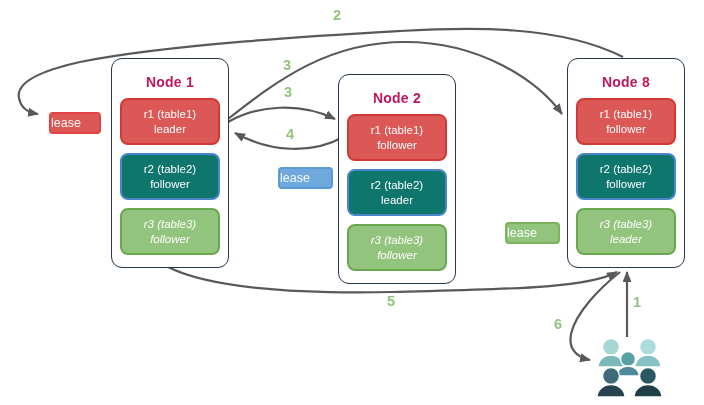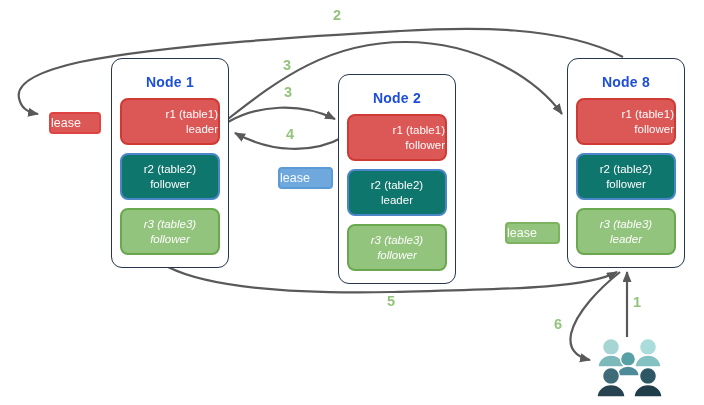--- a/index.html
+++ b/index.html
@@ -15,30 +15,30 @@
   .node {
     position:absolute; top:58px; width:118px; height:210px;
     background:#ffffff; border:1.6px solid #25364e; border-radius:11px;
     box-sizing:border-box;
   }
   .node1 { left:111px; }
   .node2 { left:338px;margin-top:16px; }
   .node3 { left:567px; }
   .node-title {
     text-align:center; margin-top:15px; font-size:14px; font-weight:bold;
-    color:#1d4ed8; letter-spacing:.2px;
+    color:#be185d; letter-spacing:.2px;
   }
   .replica {
     position:absolute; left:8px; width:100px; height:47px; border-radius:8px;
     box-sizing:border-box; color:#fdfdfd; font-size:11.5px; line-height:1.3;
     display:flex; flex-direction:column; align-items:center; justify-content:center;
     text-align:center;
   }
   .rep1 { top:39px; } .rep2 { top:94px; } .rep3 { top:149px;font-style:italic; }
-  .red   { background:#db5856; border:2px solid #cf3a34;align-items:flex-end; }
+  .red   { background:#db5856; border:2px solid #cf3a34; }
   .blue  { background:#0f766e; border:2px solid #4a86c8; }
   .green { background:#93c47d; border:2px solid #6aa84f; }
 
   
   .lease {
     position:absolute; height:22px; border-radius:4px; box-sizing:border-box;
     color:rgba(255,255,255,.95); font-size:12.5px; text-align:left;
     line-height:19px; width:55px;
   }
   .lease-red   { left:49px;  top:112px; width:52px; background:#db5856; border:2px solid #e04343; }

